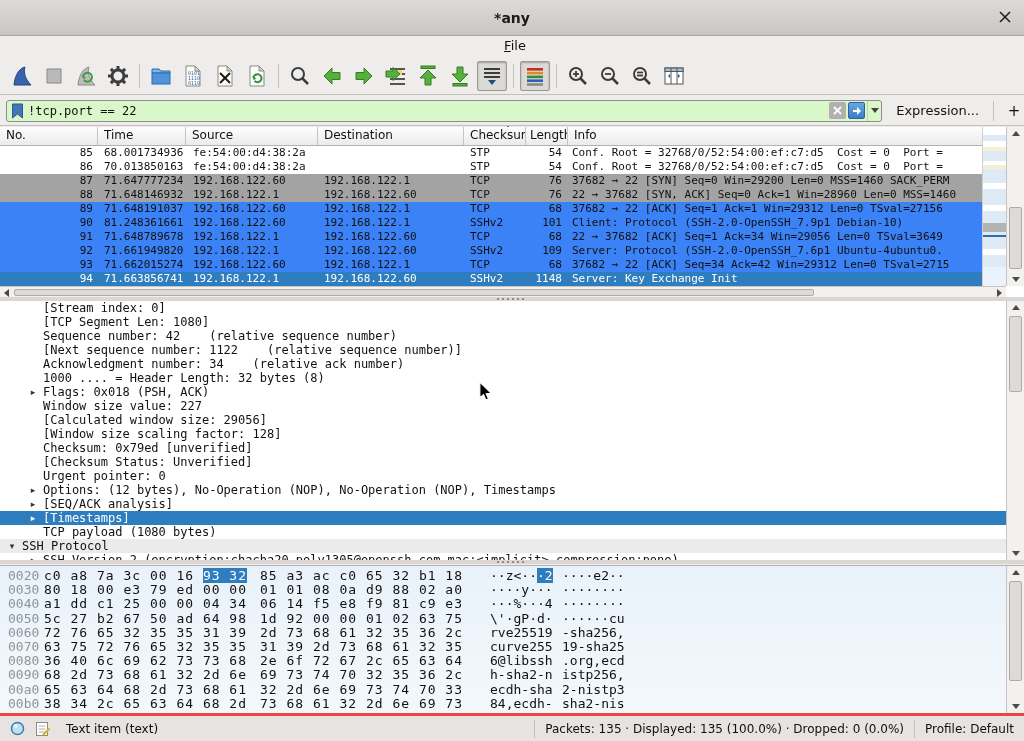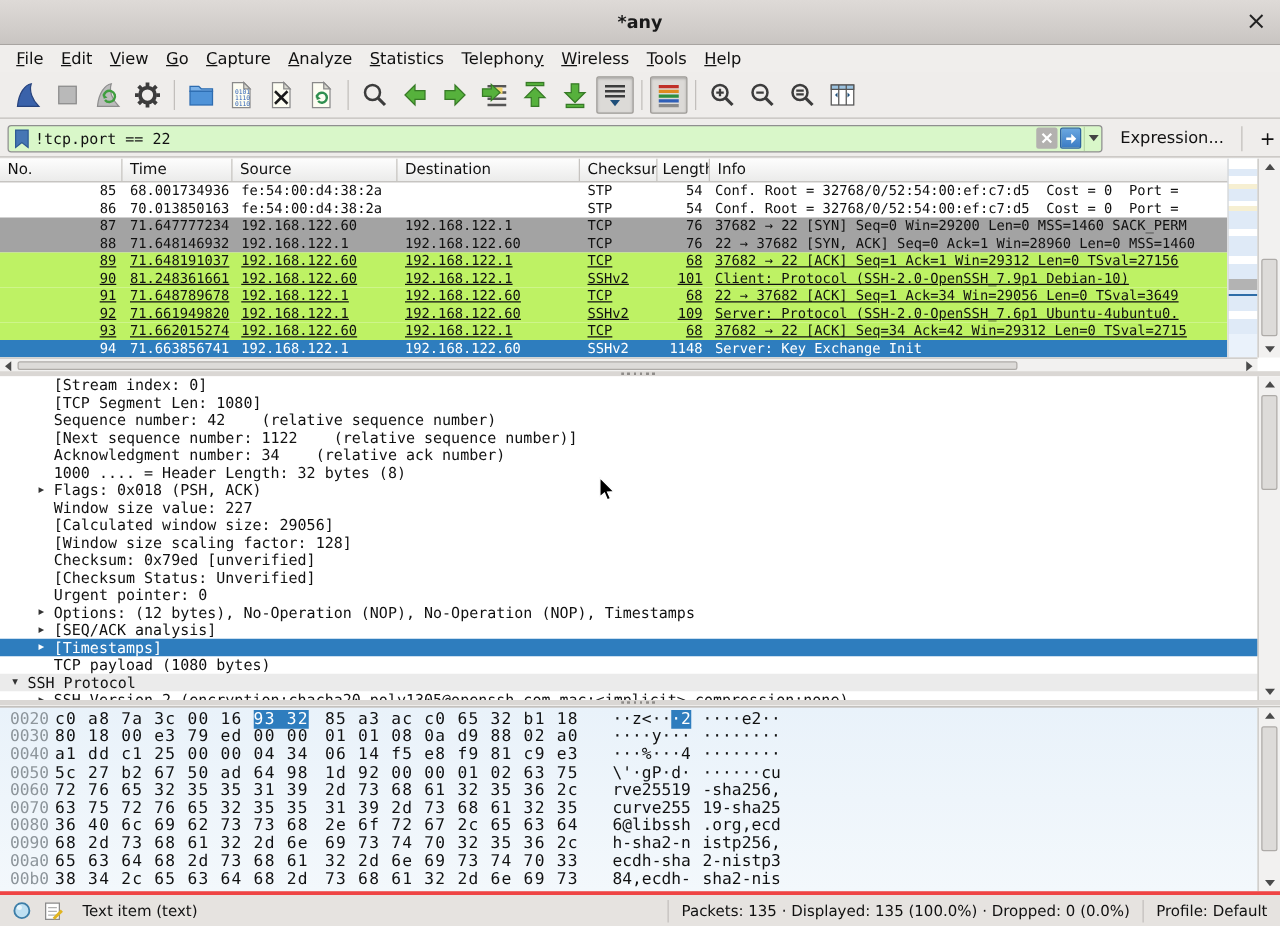--- a/index.html
+++ b/index.html
@@ -7,21 +7,21 @@
   .win{position:relative;width:1024px;height:741px;background:#efedeb;overflow:hidden;
        font-family:"DejaVu Sans","Liberation Sans",sans-serif;color:#111;}
   
   .titlebar{position:absolute;left:0;top:0;width:1024px;height:36px;
     background:linear-gradient(180deg,#dedad7 0%,#d2cecb 60%,#c9c5c2 100%);
     border-bottom:1px solid #a8a4a1;display:flex;align-items:center;justify-content:center;}
   .title{font-size:14px;font-weight:bold;color:#1a1a1a;}
   .close-x{position:absolute;right:12px;top:10px;width:14px;height:14px;cursor:default;}
   
   .menubar{position:absolute;left:0;top:36px;width:1024px;height:22px;background:#f0eeec;
-    display:flex;align-items:center;padding-left:6px;font-size:13px;}
+    display:flex;align-items:center;padding-left:6px;font-size:13px;flex-direction:column;}
   .menu-item{padding:2px 7px;}
   .menu-item .u{text-decoration:underline;}
   
   .toolbar{position:absolute;left:0;top:58px;width:1024px;height:37px;background:#efedeb;
     border-bottom:1px solid #c2bfbc;display:flex;align-items:center;padding-left:6px;}
   .tbtn{width:30px;height:30px;display:flex;align-items:center;justify-content:center;margin:0 1px;}
   .tbtn.pressed{background:#dcdad7;border:1px solid #9c9995;border-radius:2px;box-shadow:inset 0 1px 2px rgba(0,0,0,.25);}
   .tsep{width:1px;height:24px;background:#c2bfbc;margin:0 5px;}
   
   .filterbar{position:absolute;left:0;top:96px;width:1024px;height:30px;background:#efedeb;
@@ -51,21 +51,21 @@
   .c-time{width:88px;padding-left:6px;}
   .c-src{width:132px;padding-left:7px;}
   .c-dst{width:146px;padding-left:6px;}
   .c-proto{width:62px;padding-left:6px;}
   .c-len{width:42px;text-align:right;padding-right:6px;}
   .c-info{width:414px;padding-left:4px;}
   .h-no{width:98px;}.h-time{width:88px;}.h-src{width:132px;}.h-dst{width:146px;}
   .h-proto{width:62px;}.h-len{width:42px;padding-left:4px!important;}.h-info{flex:1;border-right:none!important;}
   .r-w{background:#ffffff;}
   .r-g{background:#a3a3a3;}
-  .r-l{background:#bef264;text-decoration:underline;}
+  .r-l{background:#3b82f6;}
   .r-s{background:#2e7dbe;color:#fff;}
   
   .minimap{position:absolute;left:982px;top:0;width:24px;height:159px;background:#eaf2fb;
     border-left:1px solid #d0d0d0;}
   .mm-stripes{position:absolute;inset:0;background:linear-gradient(180deg,
     #ffffff 0 8px,#dfeaf7 8px 14px,#ffffff 14px 20px,#f6efd2 20px 24px,
     #dfeaf7 24px 34px,#ffffff 34px 38px,#f6efd2 38px 42px,#dfeaf7 42px 56px,
     #ffffff 56px 62px,#dfeaf7 62px 78px,#ffffff 78px 84px,#dfeaf7 84px 96px,
     #b3b3b3 96px 105px,#dfeaf7 105px 108px,#2e6da8 108px 110px,#dfeaf7 110px 122px,
     #ffffff 122px 128px,#dfeaf7 128px 140px,#eaf2fb 140px 159px);}

